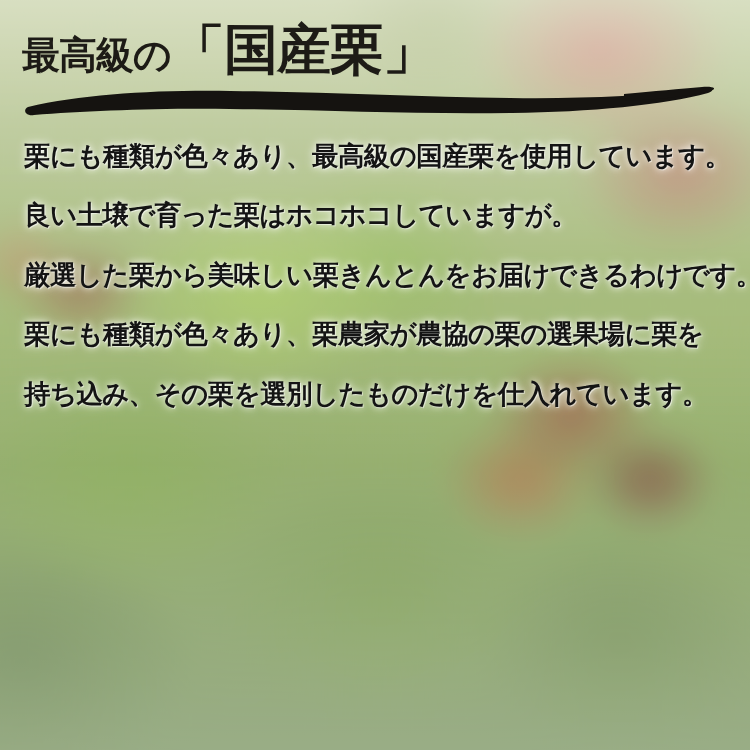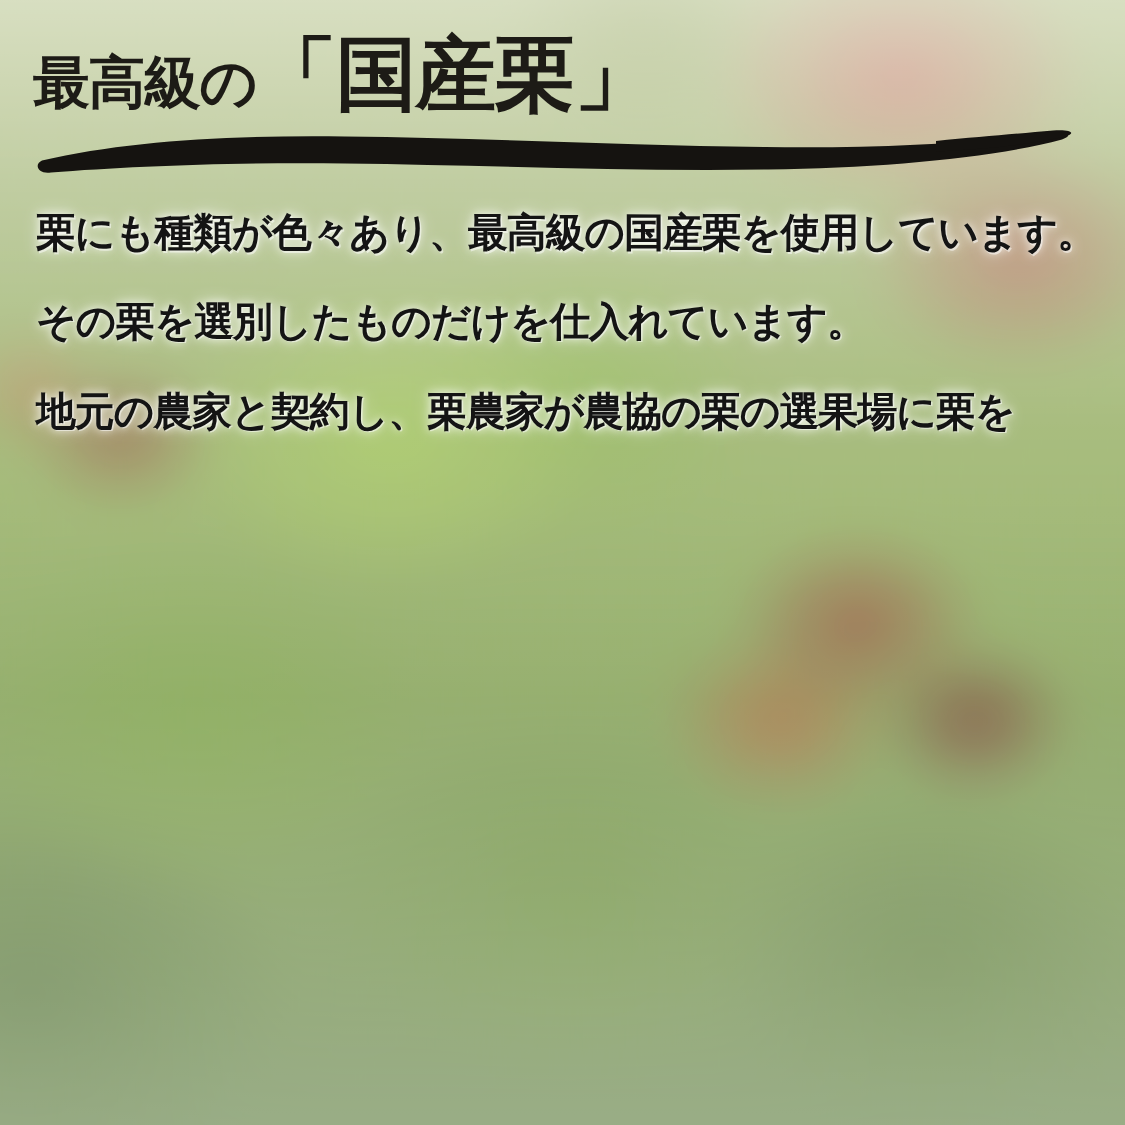--- a/index.html
+++ b/index.html
@@ -145,18 +145,20 @@
                C 688,2.5 692,5 684,8
                C 640,20 566,27 488,28
                C 392,29.5 300,25 206,24
                C 132,23 62,26 10,30
                C 2,31.5 -2,25 4,22 Z" fill="#151310"></path>
       <path d="M600,9 C 630,6 656,4 678,2 C 690,1 694,4 686,6 C 660,12 628,15 600,16 Z" fill="#151310"></path>
     </svg>
 
     <p class="body-copy">
       <span class="line">栗にも種類が色々あり、最高級の国産栗を使用しています。</span>
-      <span class="line">その栗を選別したものだけを仕入れています。</span>
-      <span class="line">地元の農家と契約し、栗農家が農協の栗の選果場に栗を</span>
+      <span class="line">良い土壌で育った栗はホコホコしていますが。</span>
+      <span class="line">厳選した栗から美味しい栗きんとんをお届けできるわけです。</span>
+      <span class="line">栗にも種類が色々あり、栗農家が農協の栗の選果場に栗を</span>
+      <span class="line">持ち込み、その栗を選別したものだけを仕入れています。</span>
     </p>
 
   </div>
 </div>
 
 </body></html>

